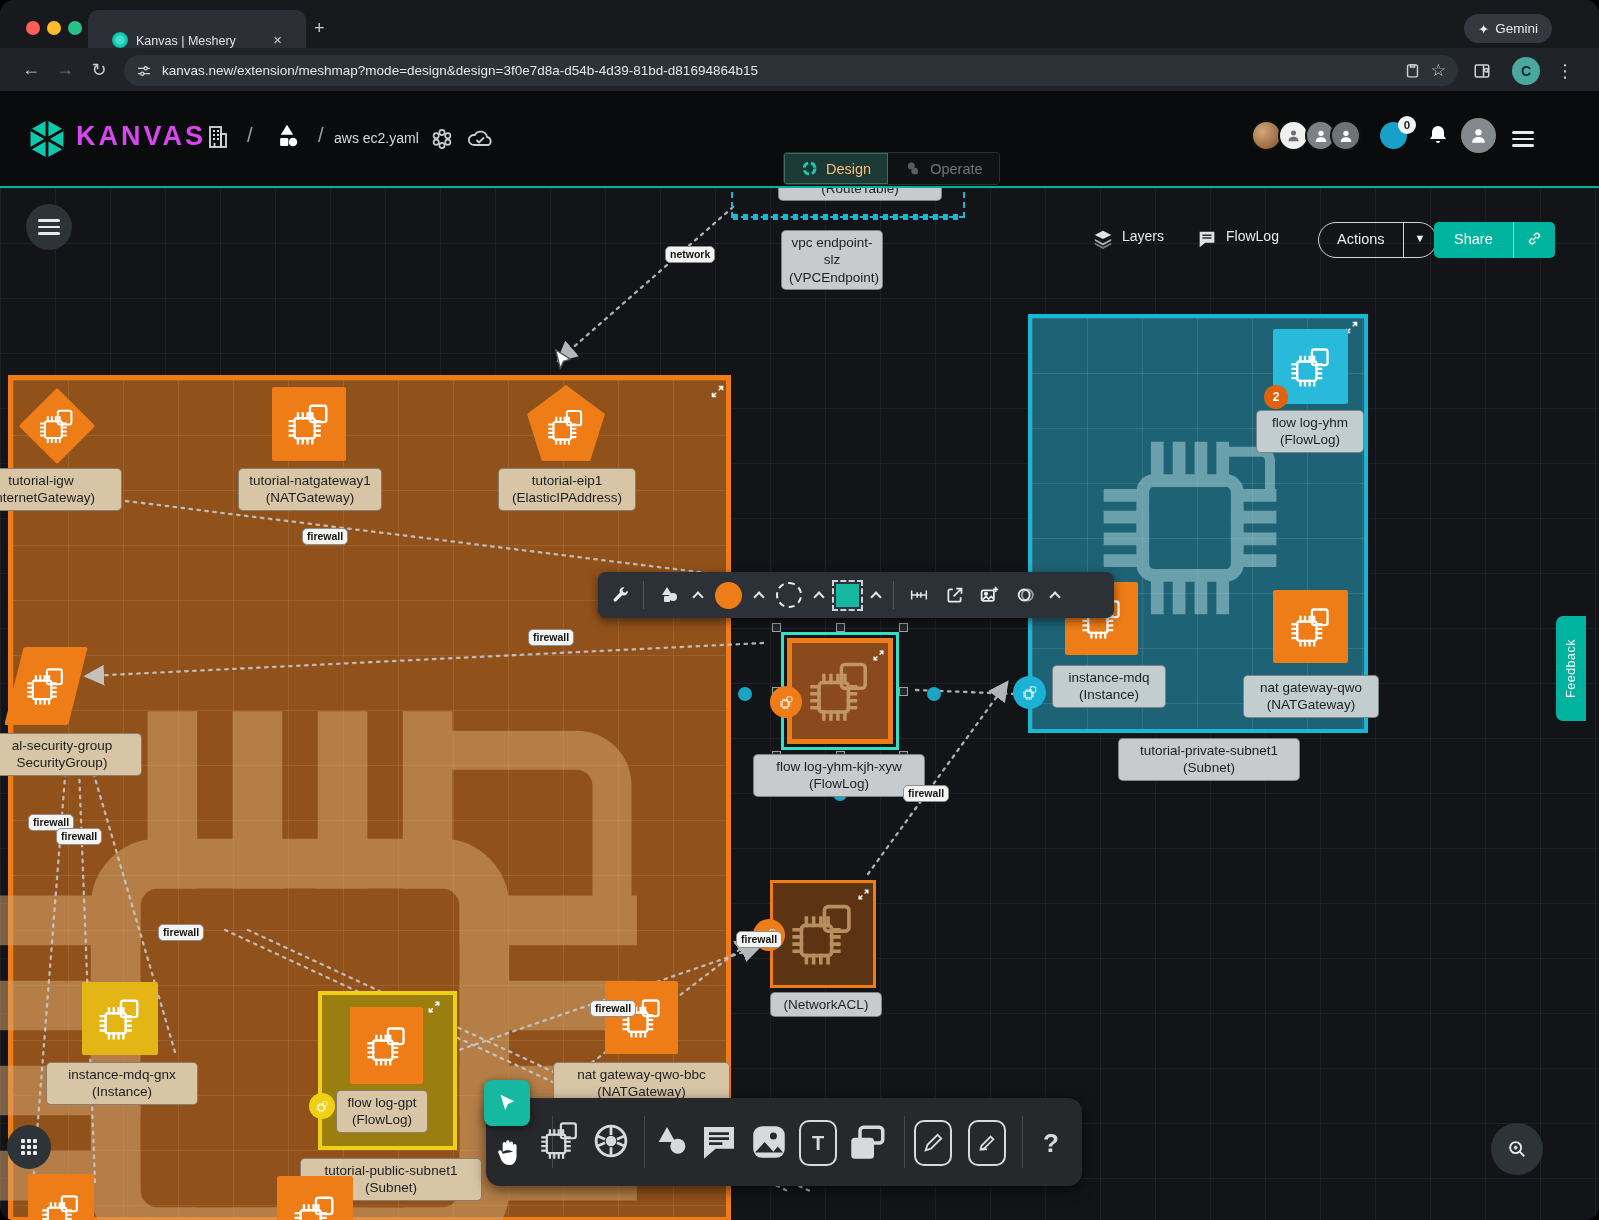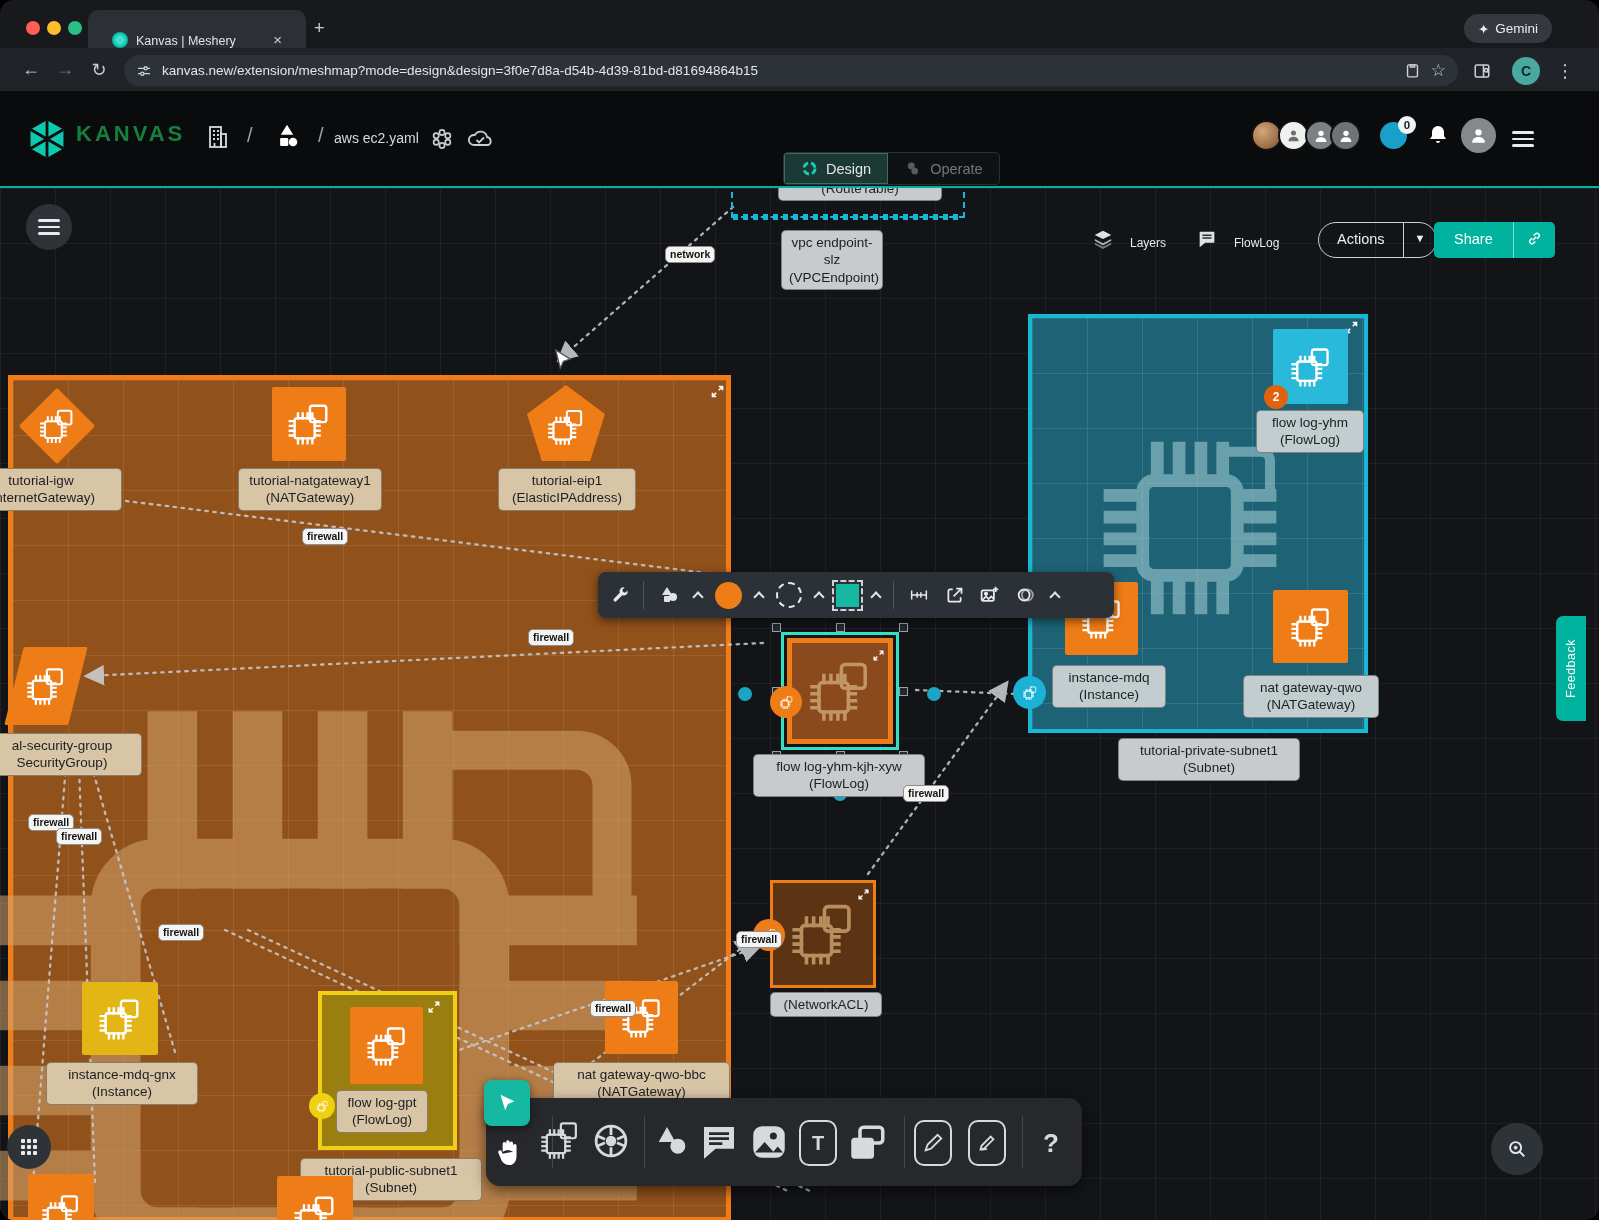--- a/index.html
+++ b/index.html
@@ -11,26 +11,26 @@
   .traffic{position:absolute;top:21px;width:14px;height:14px;border-radius:50%;}
   .tab{position:absolute;left:88px;top:10px;width:218px;height:38px;background:#2c3036;border-radius:10px 10px 0 0;display:flex;align-items:flex-end;padding:0 24px;color:#dfe2e6;font-size:12.5px;}
   .newtab{position:absolute;left:314px;top:18px;color:#c9ccd1;font-size:18px;}
   .gemini{position:absolute;left:1464px;top:14px;width:88px;height:29px;background:#35383e;border-radius:15px;color:#e8eaed;font-size:13.5px;display:flex;align-items:center;justify-content:center;gap:6px;}
   .urlrow{position:absolute;left:0;top:48px;width:100%;height:43px;background:#202327;display:flex;align-items:center;}
   .navbtn{color:#c6cacf;font-size:18px;width:34px;text-align:center;}
   .urlpill{position:absolute;left:124px;top:55px;width:1334px;height:31px;background:#2d3138;border-radius:16px;display:flex;align-items:center;color:#e4e6e9;font-size:13.5px;padding:0 12px;gap:10px;}
   .chromeicn{color:#cdd1d5;}
   
   .appheader{position:absolute;left:0;top:91px;width:100%;height:95px;background:#0a0b0d;}
-  .logotext{font-size:22px;font-weight:bold;color:#15803d;letter-spacing:3px;}
+  .logotext{font-size:27px;font-weight:bold;color:#d946ef;letter-spacing:3px;}
   .crumb{color:#d8dadd;font-size:14px;}
   .slash{color:#9aa0a6;font-size:20px;}
   .modetoggle{position:absolute;left:783px;top:61px;height:33px;display:flex;border-radius:4px;overflow:hidden;border:1px solid #233;}
   .modeseg{display:flex;align-items:center;gap:8px;padding:0 16px;font-size:14.5px;}
-  .mode-on{background:#1c3936;color:#e5e5e5;border:1px solid #3d6b66;}
+  .mode-on{background:#1c3936;color:#fdba74;border:1px solid #3d6b66;}
   .mode-off{background:rgba(20,22,24,.6);color:#6f777e;}
   .avatar{border-radius:50%;border:2px solid #101113;display:flex;align-items:center;justify-content:center;overflow:hidden;}
   .hamb span{display:block;width:22px;height:2.6px;background:#e8eaed;margin:4px 0;border-radius:2px;}
   
   .canvas{position:absolute;left:0;top:186px;width:1599px;height:1034px;background:#131417;overflow:hidden;
     background-image:linear-gradient(rgba(255,255,255,.05) 1px,transparent 1px),linear-gradient(90deg,rgba(255,255,255,.05) 1px,transparent 1px);
     background-size:55px 55px;border-top:2px solid #00b39f;}
   .subnet-orange{position:absolute;left:8px;top:187px;width:723px;height:847px;background:#91511b;border:5px solid #f07c18;
     background-image:linear-gradient(rgba(255,235,205,.10) 1px,transparent 1px),linear-gradient(90deg,rgba(255,235,205,.10) 1px,transparent 1px);background-size:55px 55px;}
   .subnet-teal{position:absolute;left:1028px;top:126px;width:340px;height:419px;background:#1d6375;border:4px solid #16b8d6;
@@ -49,21 +49,21 @@
   .porthandle{position:absolute;border-radius:50%;display:flex;align-items:center;justify-content:center;}
   .ctxbar{position:absolute;left:598px;top:384px;width:516px;height:46px;background:#2b3136;border-radius:8px;display:flex;align-items:center;padding:0 12px;gap:13px;box-shadow:0 3px 10px rgba(0,0,0,.5);}
   .vdiv{width:1px;height:28px;background:rgba(255,255,255,.18);}
   .chev{width:8px;height:8px;border-left:2.2px solid #dfe3e6;border-top:2.2px solid #dfe3e6;transform:rotate(45deg);margin-top:4px;}
   .dock{position:absolute;left:486px;top:910px;width:596px;height:88px;background:#26282c;border-radius:14px;box-shadow:0 4px 14px rgba(0,0,0,.55);}
   .dockdiv{position:absolute;top:18px;width:1px;height:52px;background:rgba(255,255,255,.15);}
   .keycap{position:absolute;top:22px;width:38px;height:46px;border:2.5px solid #d7dadd;border-radius:10px;color:#d7dadd;display:flex;align-items:center;justify-content:center;font-weight:bold;font-size:20px;}
   .circlebtn{position:absolute;border-radius:50%;background:#2e3338;display:flex;align-items:center;justify-content:center;}
   .feedback{position:absolute;left:1556px;top:428px;width:30px;height:105px;background:#00b39f;border-radius:7px 0 0 7px;display:flex;align-items:center;justify-content:center;}
   .feedback span{writing-mode:vertical-rl;transform:rotate(180deg);color:#fff;font-size:12.5px;letter-spacing:.5px;}
-  .topact{position:absolute;top:40px;display:flex;align-items:flex-end;gap:16px;color:#e8eaed;font-size:12px;}
+  .topact{position:absolute;top:40px;display:flex;align-items:flex-start;gap:8px;color:#e8eaed;font-size:14px;}
   .actionsbtn{position:absolute;left:1318px;top:34px;height:36px;display:flex;border:1px solid #cfd2d4;border-radius:19px;color:#eceeef;font-size:14.5px;overflow:hidden;}
   .sharebtn{position:absolute;left:1434px;top:34px;height:36px;display:flex;background:#00b39f;border-radius:5px;color:#fff;font-size:14.5px;overflow:hidden;}
   .badge2{position:absolute;border-radius:50%;background:#e2610d;color:#fff;font-size:12px;font-weight:bold;display:flex;align-items:center;justify-content:center;}
   .watermark{color:#d3a36c;opacity:.55;}
   svg{display:block;}
 </style>
 </head>
 <body>
 
 <svg width="0" height="0" style="position:absolute">

